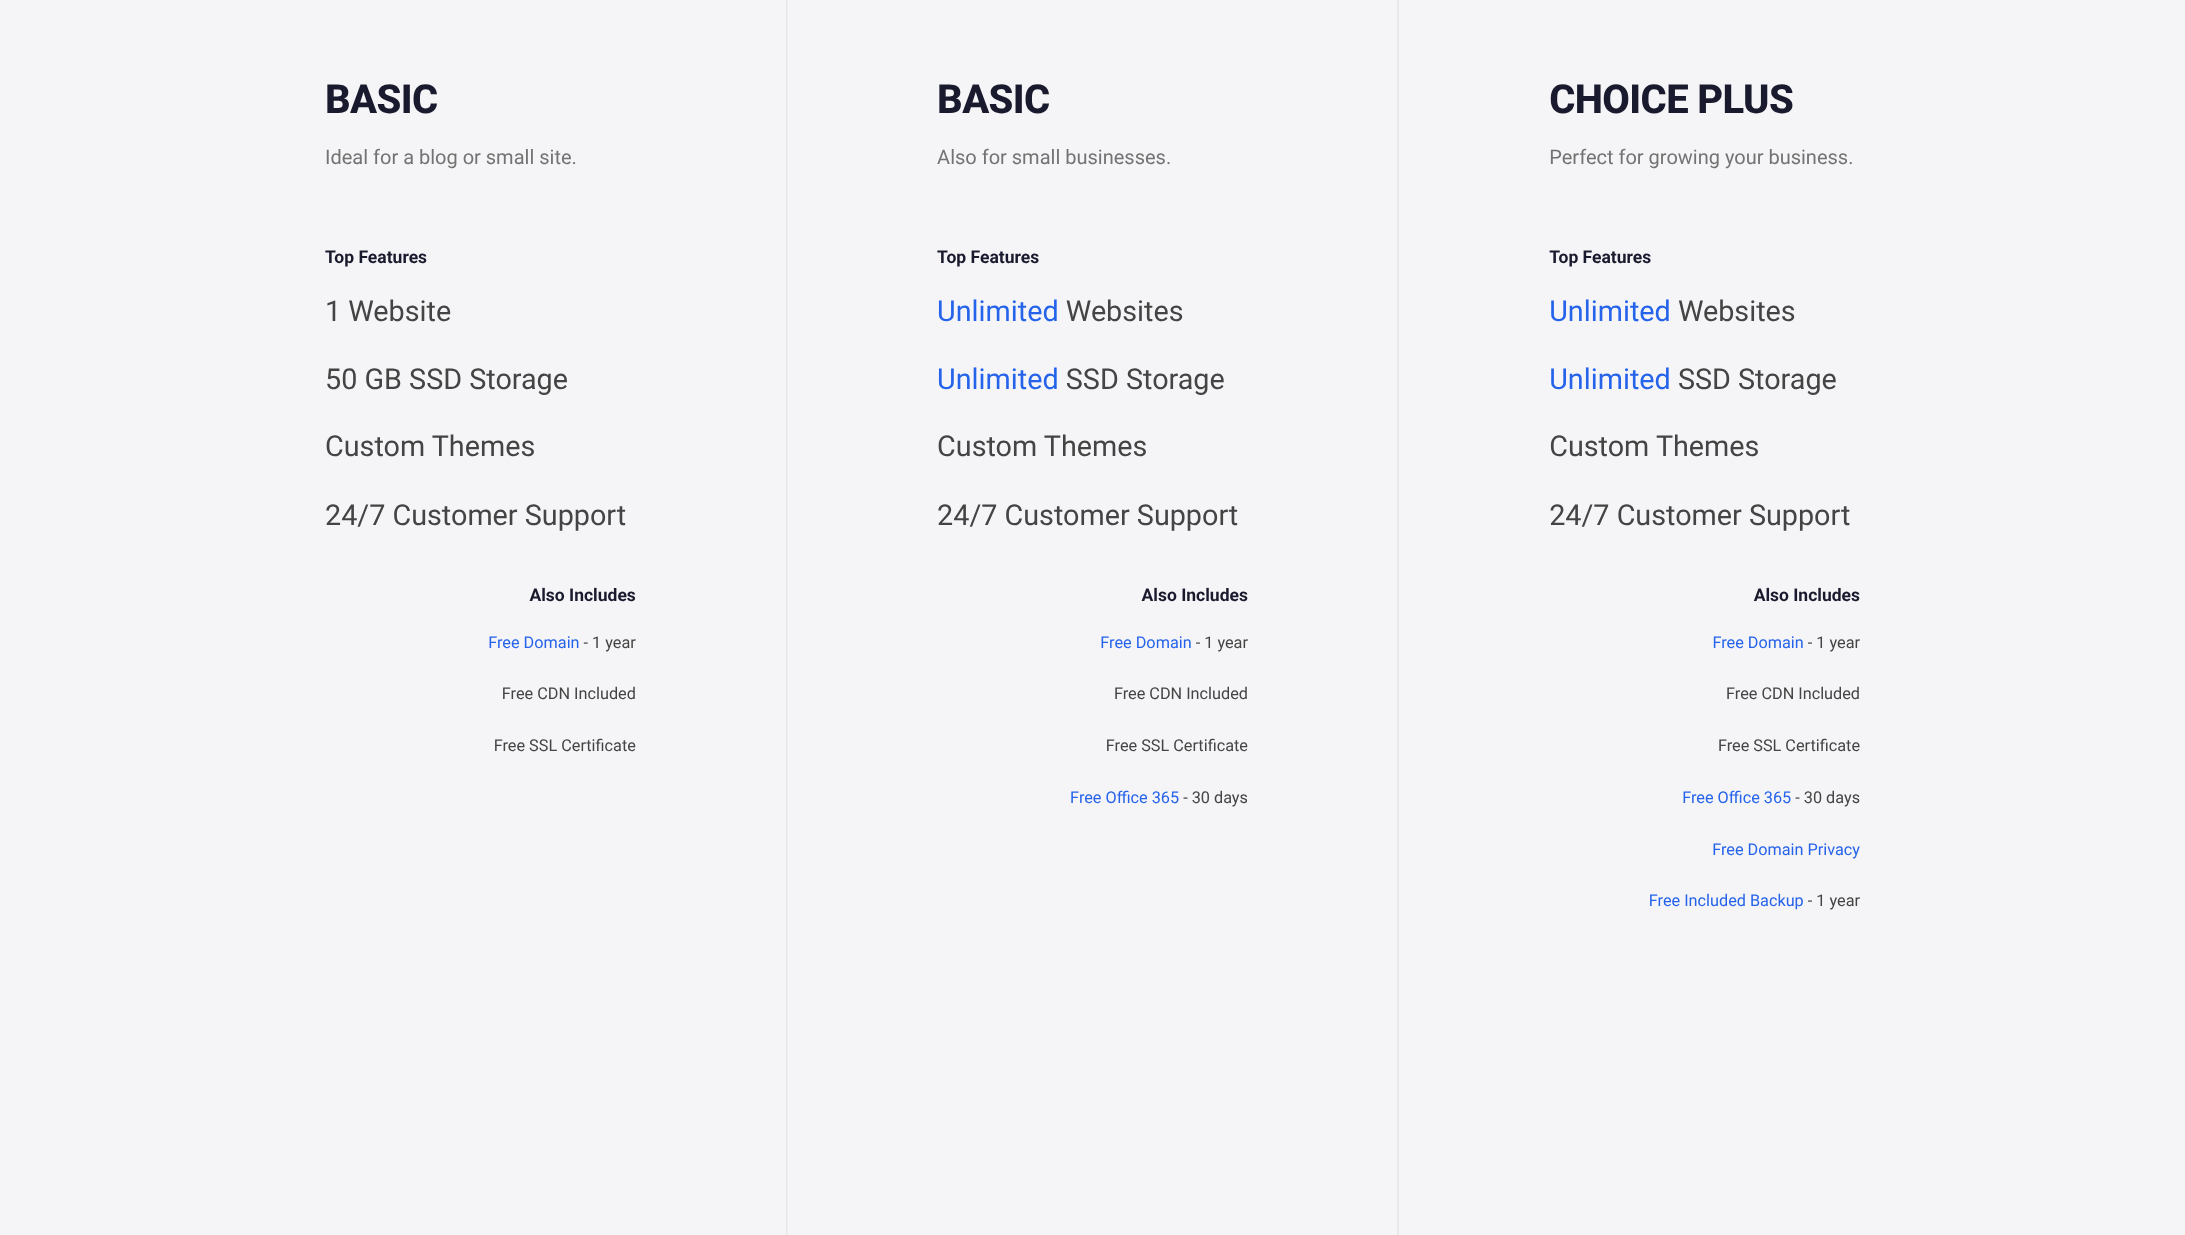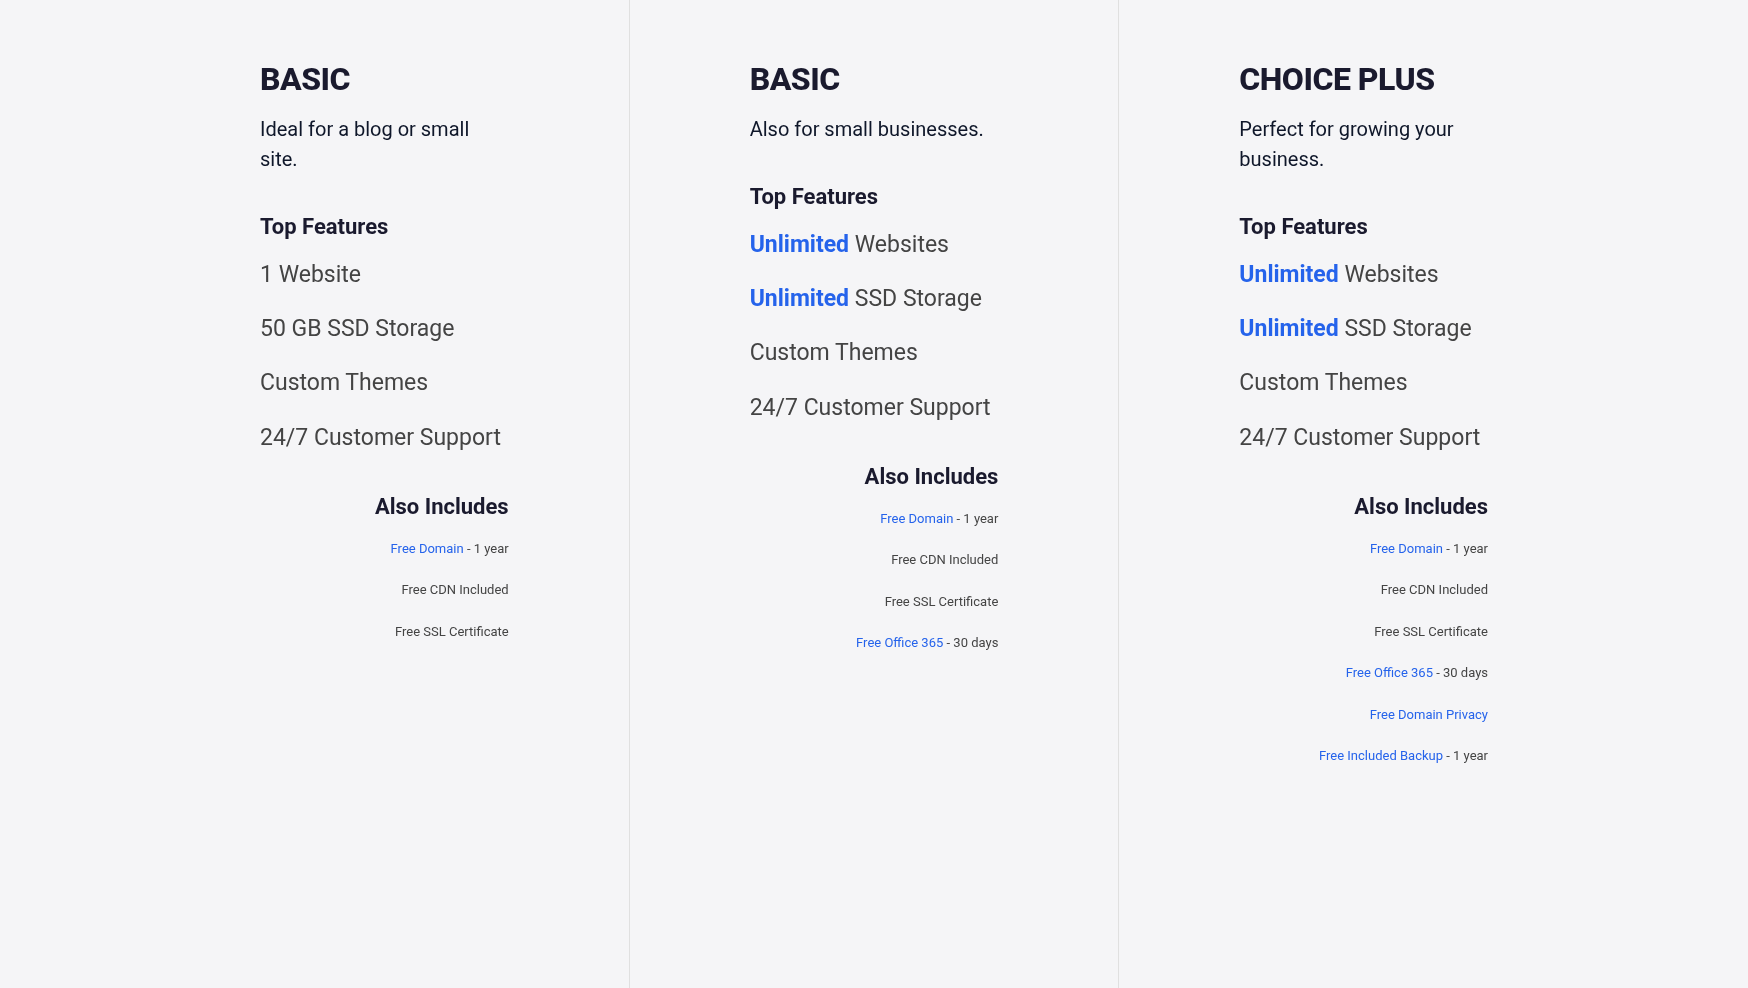--- a/index.html
+++ b/index.html
@@ -37,29 +37,29 @@
 
     .plan-name {
       font-size: 32px;
       font-weight: 800;
       color: #1a1a2e;
       margin-bottom: 16px;
       letter-spacing: -0.5px;
     }
 
     .plan-tagline {
-      font-size: 20px;
-      color: #0f172a;
+      font-size: 16px;
+      color: #737373;
       line-height: 1.5;
-      margin-bottom: 40px;
+      margin-bottom: 60px;
       font-weight: 400;
     }
 
     .section-title {
-      font-size: 22px;
+      font-size: 14px;
       font-weight: 700;
       color: #1a1a2e;
       margin-bottom: 20px;
     }
 
     .features-section {
       margin-bottom: 40px;
     }
 
     .feature-item {
@@ -81,21 +81,20 @@
       line-height: 1.5;
     }
 
     .link-text {
       color: #2563eb;
       text-decoration: none;
     }
 
     .unlimited-text {
       color: #2563eb;
-      font-weight: bold;
     }
   </style>
 </head>
 <body>
 
 <div class="plans-container">
 
   <div class="plan-column">
     <h2 class="plan-name">BASIC</h2>
     <p class="plan-tagline">Ideal for a blog or small site.</p>

